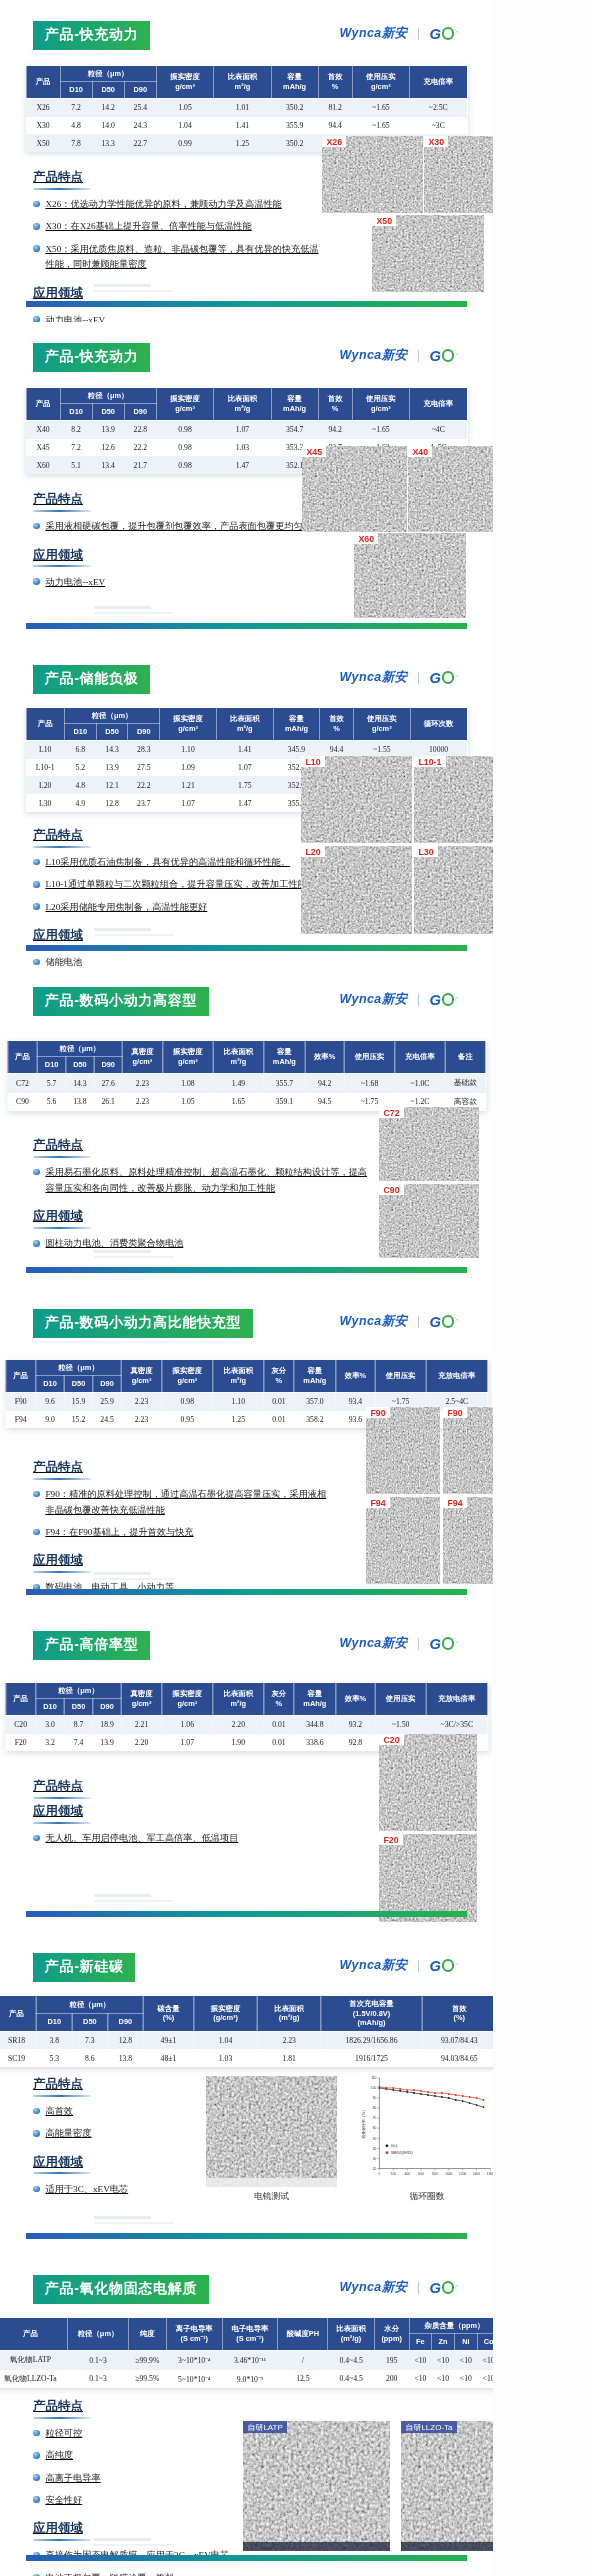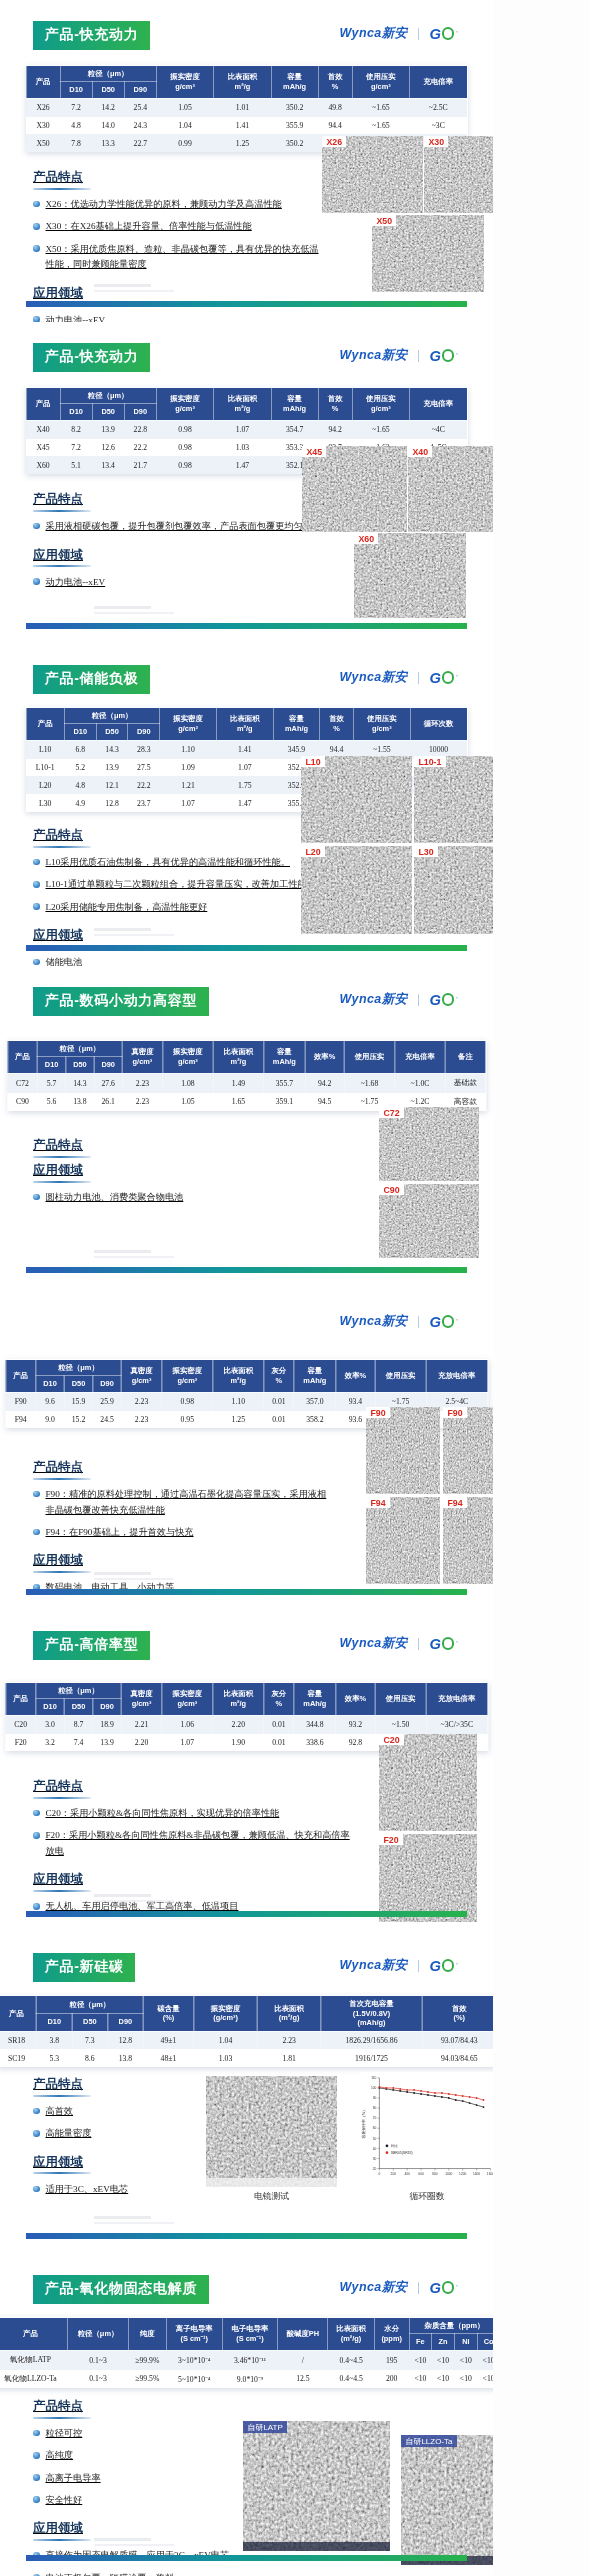--- a/index.html
+++ b/index.html
@@ -101,21 +101,21 @@
         </thead>
         <tbody>
           <tr>
             <td>X26</td>
             <td>7.2</td>
             <td>14.2</td>
             <td>25.4</td>
             <td>1.05</td>
             <td>1.01</td>
             <td>350.2</td>
-            <td>49.8</td>
+            <td>81.2</td>
             <td>~1.65</td>
             <td>~2.5C</td>
           </tr>
           <tr>
             <td>X30</td>
             <td>4.8</td>
             <td>14.0</td>
             <td>24.3</td>
             <td>1.04</td>
             <td>1.41</td>
@@ -486,20 +486,26 @@
             <td>94.5</td>
             <td>~1.75</td>
             <td>~1.2C</td>
             <td>高容款</td>
           </tr>
         </tbody>
       </table>
     </div>
   <div class="textcol" style="top:171px;width:335px">
     <h3 class="h-sub">产品特点</h3>
+    <ul class="bullets">
+        <li>
+          <span class="dot"></span>
+          <span class="btxt">采用易石墨化原料、原料处理精准控制、超高温石墨化、颗粒结构设计等，提高容量压实和各向同性，改善极片膨胀、动力学和加工性能</span>
+        </li>
+      </ul>
     <h3 class="h-sub">应用领域</h3>
     <ul class="bullets">
         <li>
           <span class="dot"></span>
           <span class="btxt">圆柱动力电池、消费类聚合物电池</span>
         </li>
       </ul>
   </div>
   <div class="imgzone">
     <figure class="sem" style="left:379px;top:141px;width:100px;height:74px">
@@ -513,20 +519,21 @@
           <rect width="60" height="48" fill="#808080" filter="url(#semNoise)"></rect>
         </svg>
       <figcaption class="imglabel">C90</figcaption>
     </figure>
   </div>
   <div class="wm"></div>
   <div class="divider"></div>
 </section>
 
 <section class="slide">
+  <div class="badge"><span>产品-数码小动力高比能快充型</span></div>
   <div class="logo">
     <span class="lg-brand">Wynca新安</span>
     <span class="lg-sep">｜</span>
     <span class="lg-g">G</span>
     <span class="lg-o"></span>
     <span class="lg-tm">”</span>
   </div>
   <div class="tablewrap" style="top:71px">
       <table class="spec" style="width:483px">
         <thead>
@@ -687,30 +694,20 @@
             <td>338.6</td>
             <td>92.8</td>
             <td>~1.40</td>
             <td>~8C/&gt;35C</td>
           </tr>
         </tbody>
       </table>
     </div>
   <div class="textcol" style="top:168px;width:317px">
     <h3 class="h-sub">产品特点</h3>
-    <ul class="bullets">
-        <li>
-          <span class="dot"></span>
-          <span class="btxt">C20：采用小颗粒&amp;各向同性焦原料，实现优异的倍率性能</span>
-        </li>
-        <li>
-          <span class="dot"></span>
-          <span class="btxt">F20：采用小颗粒&amp;各向同性焦原料&amp;非晶碳包覆，兼顾低温、快充和高倍率放电</span>
-        </li>
-      </ul>
     <h3 class="h-sub">应用领域</h3>
     <ul class="bullets">
         <li>
           <span class="dot"></span>
           <span class="btxt">无人机、车用启停电池、军工高倍率、低温项目</span>
         </li>
       </ul>
   </div>
   <div class="imgzone">
     <figure class="sem" style="left:379px;top:124px;width:98px;height:97px">
@@ -997,21 +994,21 @@
       </ul>
   </div>
   <div class="imgzone">
     <figure class="sem" style="left:243px;top:167px;width:147px;height:130px">
       <svg class="noise" viewBox="0 0 60 48" preserveAspectRatio="none">
           <rect width="60" height="48" fill="#8d8d8d" filter="url(#semNoise)"></rect>
         </svg>
       <figcaption class="imglabel blue">自研LATP</figcaption>
       <div class="scalebar dark"></div>
     </figure>
-    <figure class="sem" style="left:401px;top:181px;width:140px;height:130px">
+    <figure class="sem" style="left:401px;top:167px;width:140px;height:130px">
       <svg class="noise" viewBox="0 0 60 48" preserveAspectRatio="none">
           <rect width="60" height="48" fill="#707070" filter="url(#semNoise)"></rect>
         </svg>
       <figcaption class="imglabel blue">自研LLZO-Ta</figcaption>
       <div class="scalebar dark"></div>
     </figure>
   </div>
   <div class="wm"></div>
   <div class="divider"></div>
 </section>

